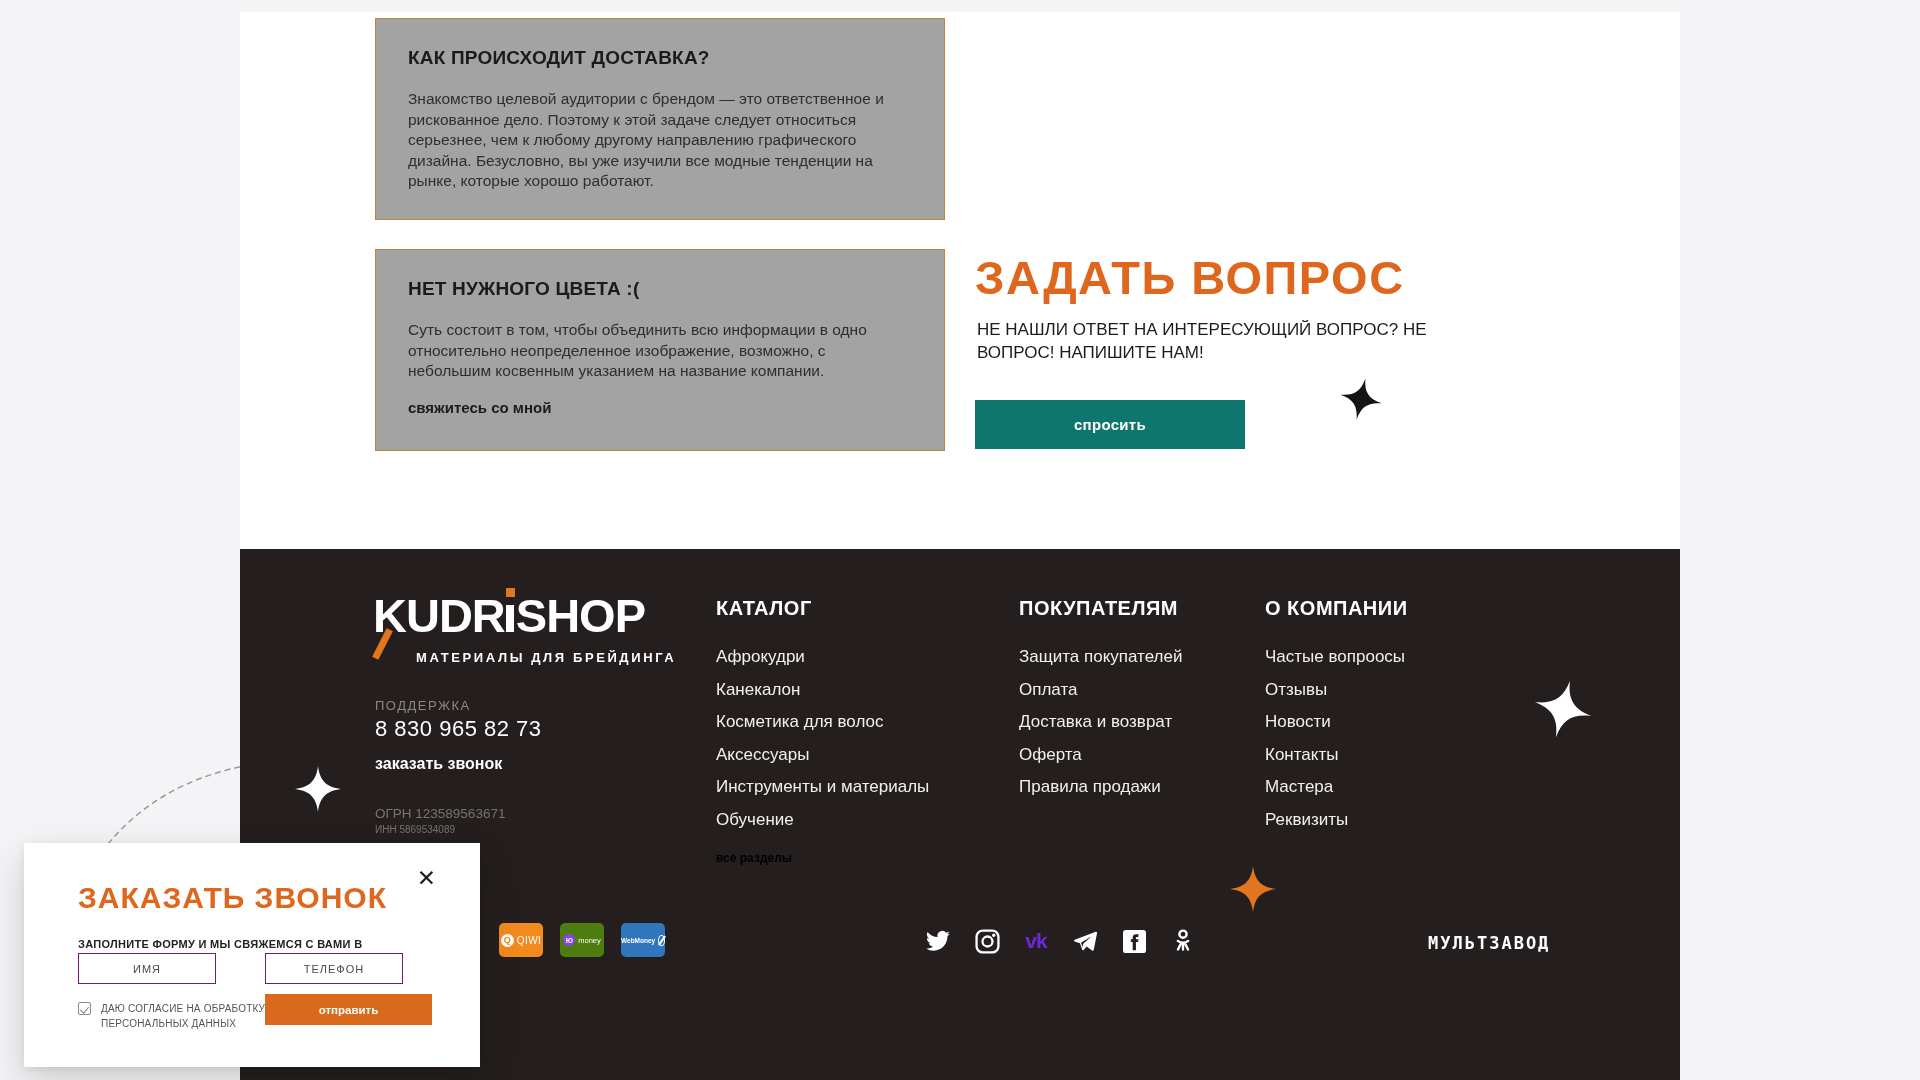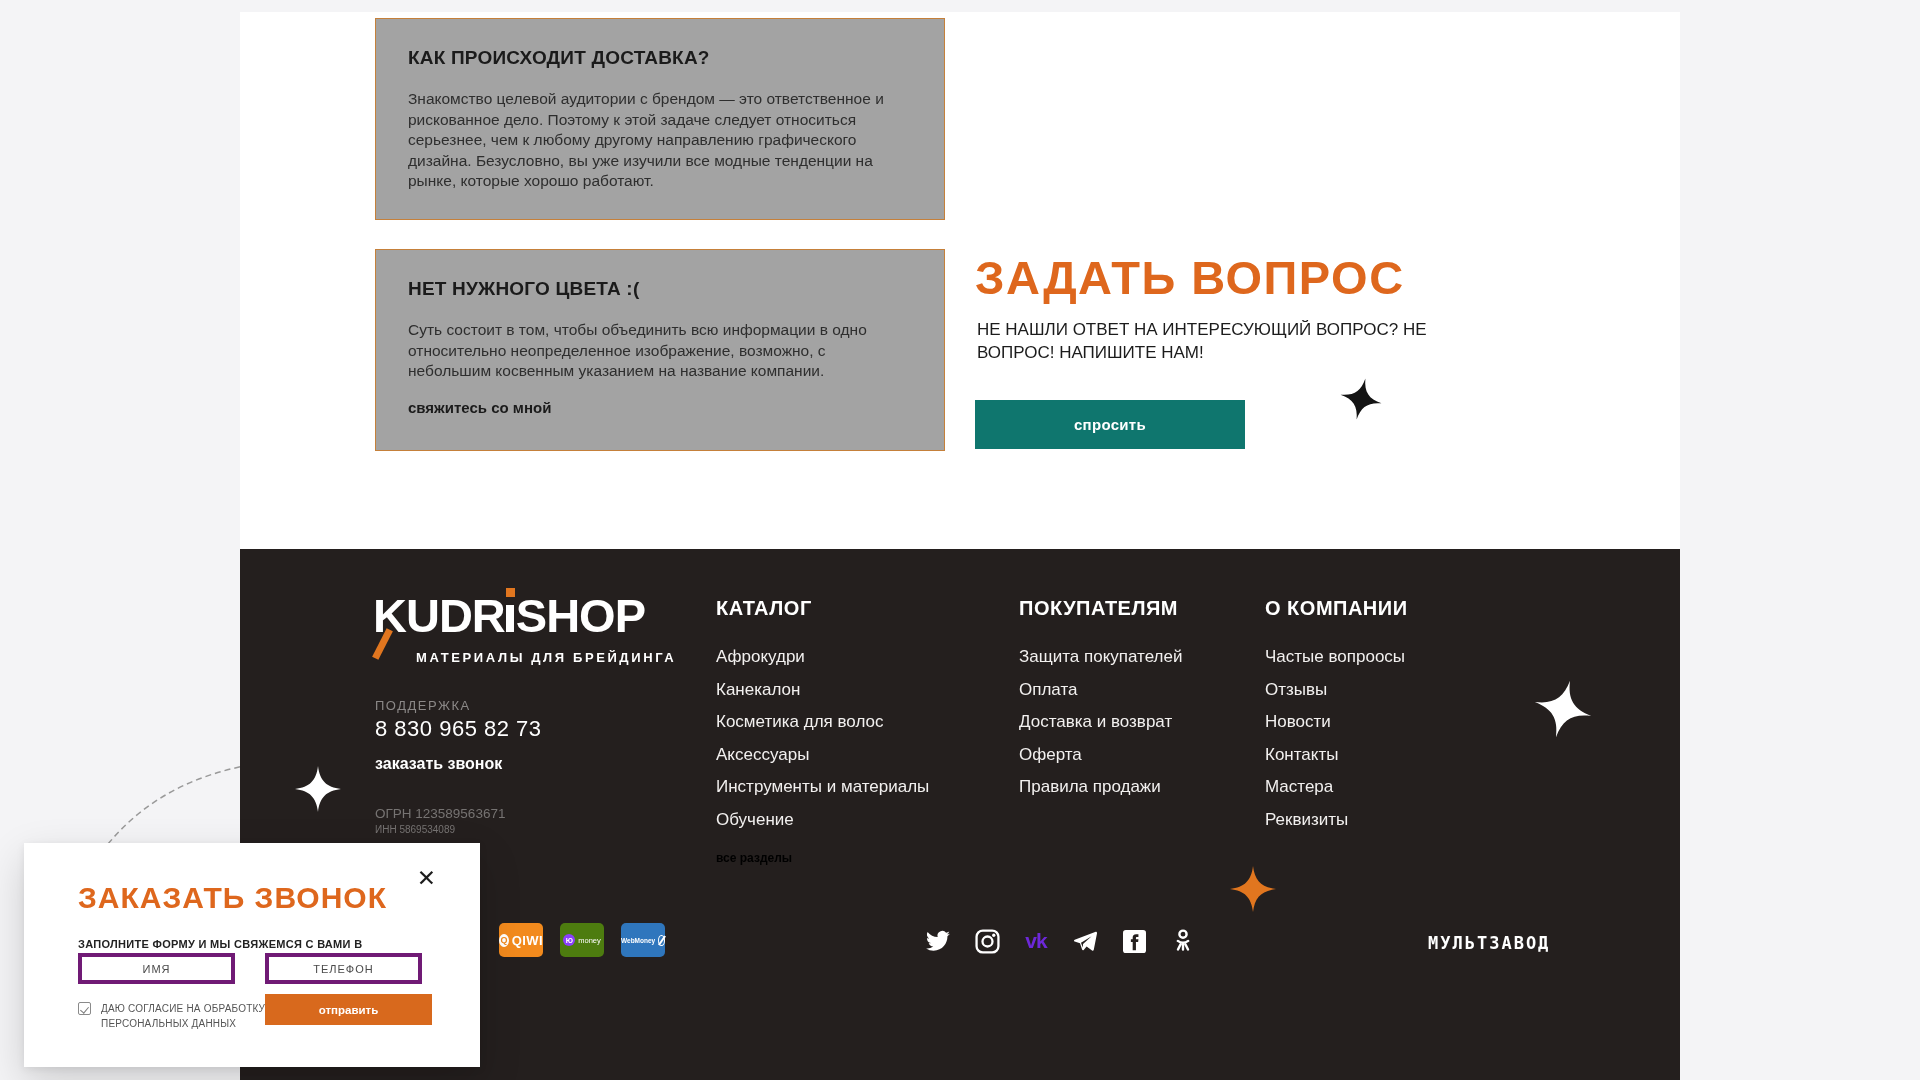--- a/index.html
+++ b/index.html
@@ -52,21 +52,21 @@
   .fcol h4 { font-size:20px; font-weight:bold; letter-spacing:.5px; color:#fff; margin-bottom:27px; }
   .fcol ul { list-style:none; }
   .fcol li { font-size:17px; color:#f2f0ef; margin-bottom:12.5px; cursor:pointer; }
   .col-all { display:inline-block; margin-top:9px; font-size:12px; font-weight:bold; color:#000000; cursor:pointer; }
 
   
   .payments { position:absolute; left:499px; top:923px; display:flex; gap:17px; align-items:center; }
   .pay-badge { width:44px; height:34px; border-radius:5px; display:flex; align-items:center; justify-content:center; gap:3px; cursor:pointer; }
   .pay-qiwi { background:#f28a1d; }
   .pay-qiwi .q-circle { width:13px; height:13px; background:#fff; border-radius:50%; color:#f28a1d; font-size:9px; font-weight:bold; display:flex; align-items:center; justify-content:center; }
-  .pay-qiwi .pay-label { color:#fff; font-size:13px; font-weight:bold; letter-spacing:.4px; }
+  .pay-qiwi .pay-label { color:#fff; font-size:10px; font-weight:normal; letter-spacing:.4px; }
   .pay-yoo { background:#4d7c0f; }
   .pay-yoo .yoo-circle { width:12px; height:12px; background:#8a3ffc; border-radius:50%; color:#fff; font-size:7px; font-weight:bold; display:flex; align-items:center; justify-content:center; }
   .pay-yoo .pay-label { color:#fff; font-size:7.5px; }
   .pay-wm { background:#2f76bd; flex-direction:row; }
   .pay-wm .pay-label { color:#fff; font-size:6.5px; font-weight:bold; }
   .pay-wm .wm-globe { width:11px; height:11px; border-radius:50%; border:1.5px solid #fff; position:relative; }
   .pay-wm .wm-globe:after { content:""; position:absolute; left:45%; top:-1px; width:2px; height:11px; background:#fff; transform:rotate(35deg); }
 
   
   .socials { position:absolute; left:925px; top:926px; display:flex; gap:23px; align-items:center; height:30px; }
@@ -74,21 +74,21 @@
   .soc svg { display:block; }
   .vk-label { color:#6d28d9; font-size:21px; font-weight:bold; letter-spacing:-1px; }
 
   .studio { position:absolute; left:1428px; top:933px; font-family:"DejaVu Sans Mono", monospace; font-size:17px; font-weight:bold; letter-spacing:2px; color:#fff; }
 
   
   .modal { position:absolute; left:24px; top:843px; width:456px; height:224px; background:#fff; box-shadow:0 16px 40px rgba(0,0,0,.16), 0 2px 8px rgba(0,0,0,.08); z-index:5; }
   .modal-close { position:absolute; right:44px; top:24px; font-size:23px; color:#1c1c1c; cursor:pointer; line-height:1; }
   .modal-title { position:absolute; left:54px; top:38px; font-size:30px; font-weight:800; letter-spacing:1px; color:#de671d; white-space:nowrap; }
   .modal-sub { position:absolute; left:54px; top:80px; width:310px; font-size:11px; font-weight:600; letter-spacing:.3px; color:#222; line-height:1.5;margin-top:13px; }
-  .modal-input { position:absolute; top:110px; width:157px; height:31px; border:4px solid #701a75; background:#fff; text-align:center; font-family:inherit; font-size:11px; letter-spacing:1px; color:#222; text-transform:uppercase; }
+  .modal-input { position:absolute; top:110px; width:138px; height:31px; border:1px solid #701a75; background:#fff; text-align:center; font-family:inherit; font-size:11px; letter-spacing:1px; color:#222; text-transform:uppercase; }
   .modal-input::placeholder { color:#4a4a4a; opacity:1; }
   #input-name { left:54px; } #input-phone { left:241px; }
   .consent { position:absolute; left:54px; top:158px; display:flex; gap:10px; width:190px; cursor:pointer; }
   .consent .box { width:13px; height:13px; border:1px solid #8a8a8a; border-radius:2px; position:relative; flex:none; margin-top:1px; }
   .consent .box:after { content:""; position:absolute; left:3px; top:1.5px; width:4px; height:7px; border:solid #7a7a7a; border-width:0 1.5px 1.5px 0; transform:rotate(40deg); }
   .consent .consent-label { font-size:10px; color:#555; line-height:1.5; letter-spacing:.2px; }
   .modal-submit { position:absolute; left:241px; top:151px; width:167px; height:31px; background:#d8691d; border:none; color:#fff; font-family:inherit; font-size:11.5px; font-weight:bold; cursor:pointer; }
 </style>
 </head>
 <body>

